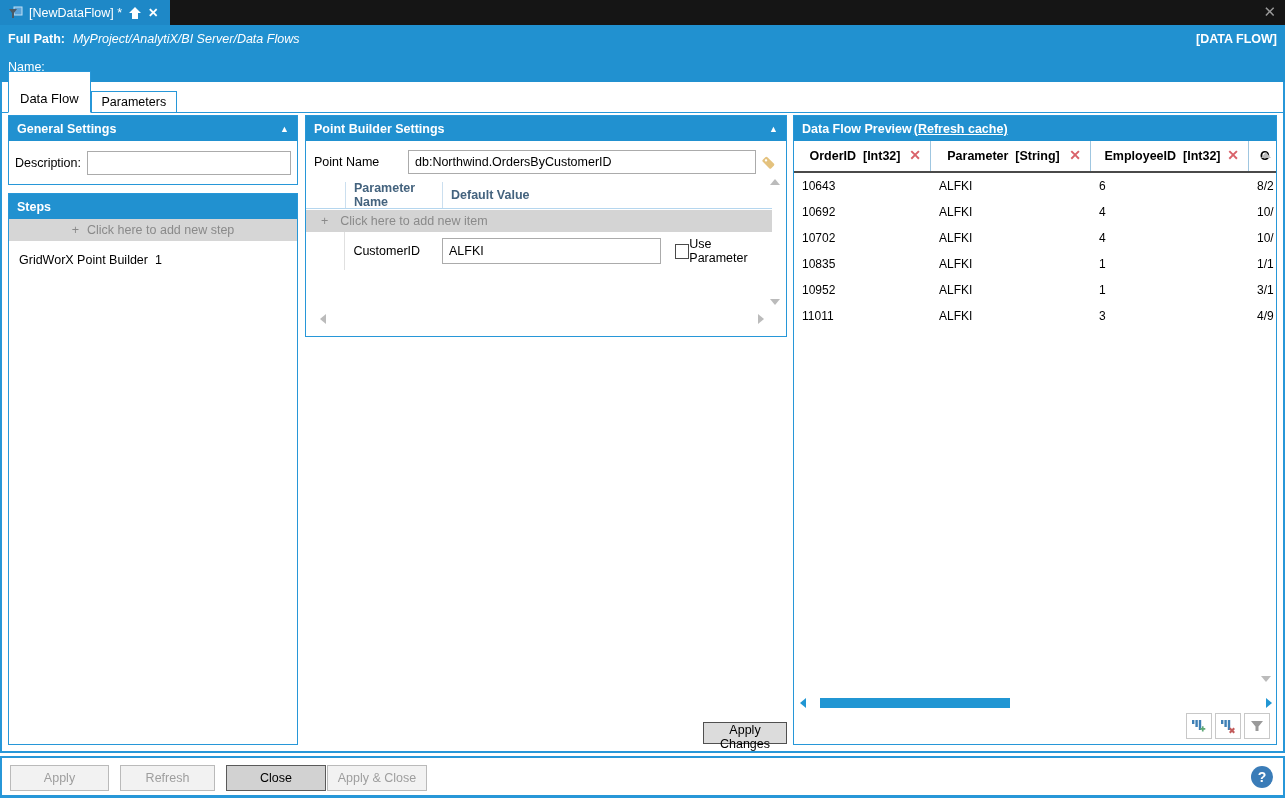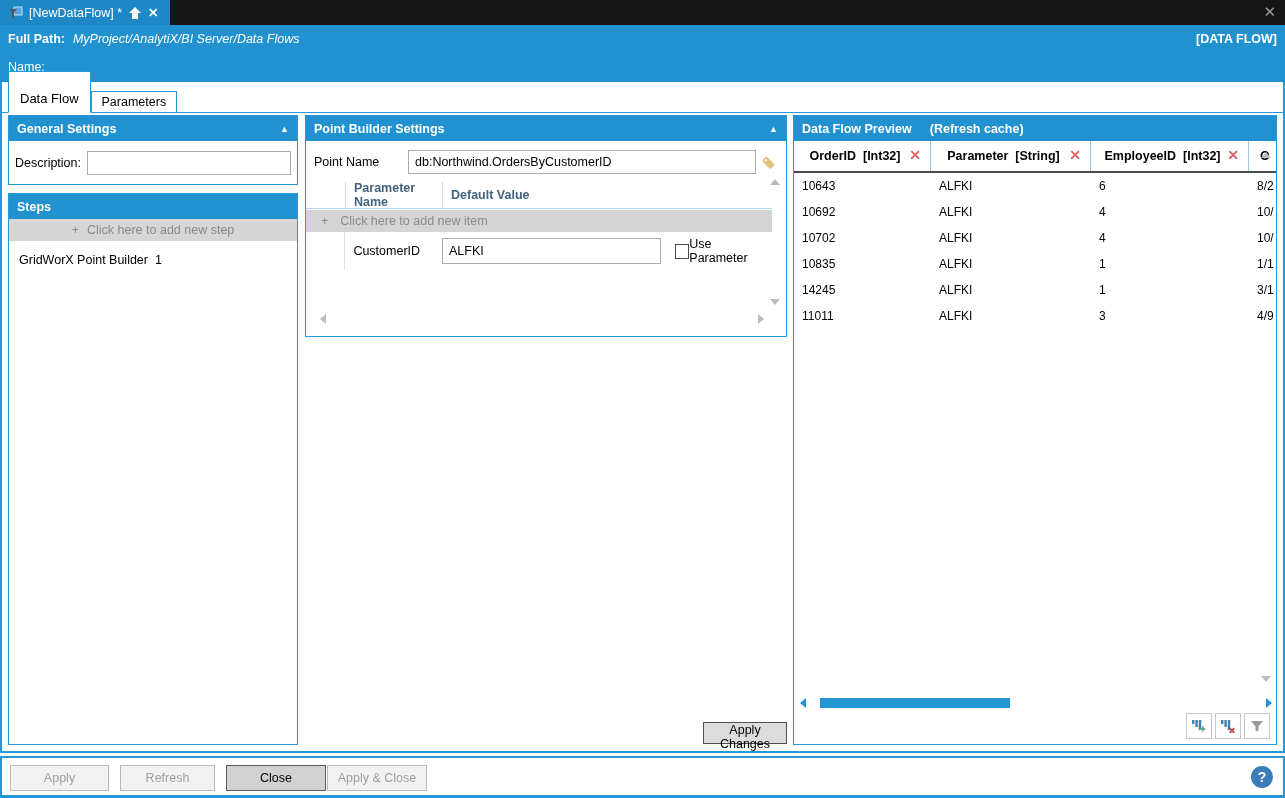--- a/index.html
+++ b/index.html
@@ -75,21 +75,21 @@
   .checkbox { width: 15px; height: 15px; border: 1px solid #4a4a4a; background: #fff; }
   .scroll-arrow { position: absolute; width: 0; height: 0; }
   .sa-left  { border-top: 5px solid transparent; border-bottom: 5px solid transparent; border-right: 6px solid #BBBBBB; }
   .sa-right { border-top: 5px solid transparent; border-bottom: 5px solid transparent; border-left: 6px solid #BBBBBB; }
   .sa-down  { border-left: 5px solid transparent; border-right: 5px solid transparent; border-top: 6px solid #BBBBBB; }
   .sa-up    { border-left: 5px solid transparent; border-right: 5px solid transparent; border-bottom: 6px solid #BBBBBB; }
   .apply-changes { position: absolute; left: 701px; top: 640px; width: 84px; height: 22px; background: #DCDCDC;
                    border: 1px solid #505050; font-size: 12.5px; color: #000; font-family: "Liberation Sans", sans-serif; }
 
   
-  .prev-link { margin-left: 18px; font-weight: bold; color: #fff; font-size: 12.5px; cursor: pointer; }
+  .prev-link { margin-left: 2px; font-weight: bold; color: #fff; text-decoration: underline; font-size: 12.5px; cursor: pointer; }
   .ptable-head { display: flex; height: 32px; border-bottom: 2px solid #4A4A4A; font-size: 12.5px; font-weight: bold; }
   .pth-cell { position: relative; display: flex; align-items: center; justify-content: center;
               border-right: 1px solid #9FC6E0; overflow: hidden; white-space: pre; }
   .pth-x { position: absolute; right: 9px; top: 6px; color: #D9626A; font-size: 14px; font-weight: bold; cursor: pointer; }
   .ptable-row { display: flex; height: 26px; align-items: center; font-size: 12px; color: #000; }
   .ptr-cell { padding-left: 8px; overflow: hidden; white-space: pre; }
   .c0 { width: 137px; } .c1 { width: 160px; } .c2 { width: 158px; } .c3 { flex: 1; }
   .prev-hscroll { position: absolute; left: 2px; right: 16px; top: 581px; height: 12px; }
   .prev-thumb { position: absolute; left: 24px; top: 1px; width: 190px; height: 10px; background: #2196D3; }
   .hs-left  { position: absolute; left: 4px; top: 1px; border-top: 5px solid transparent; border-bottom: 5px solid transparent; border-right: 6px solid #2196D3; }
@@ -261,21 +261,21 @@
           <span class="ptr-cell c2">4</span>
           <span class="ptr-cell c3">10/</span>
         </div>
         <div class="ptable-row">
           <span class="ptr-cell c0">10835</span>
           <span class="ptr-cell c1">ALFKI</span>
           <span class="ptr-cell c2">1</span>
           <span class="ptr-cell c3">1/1</span>
         </div>
         <div class="ptable-row">
-          <span class="ptr-cell c0">14245</span>
+          <span class="ptr-cell c0">10952</span>
           <span class="ptr-cell c1">ALFKI</span>
           <span class="ptr-cell c2">1</span>
           <span class="ptr-cell c3">3/1</span>
         </div>
         <div class="ptable-row">
           <span class="ptr-cell c0">11011</span>
           <span class="ptr-cell c1">ALFKI</span>
           <span class="ptr-cell c2">3</span>
           <span class="ptr-cell c3">4/9</span>
         </div>

